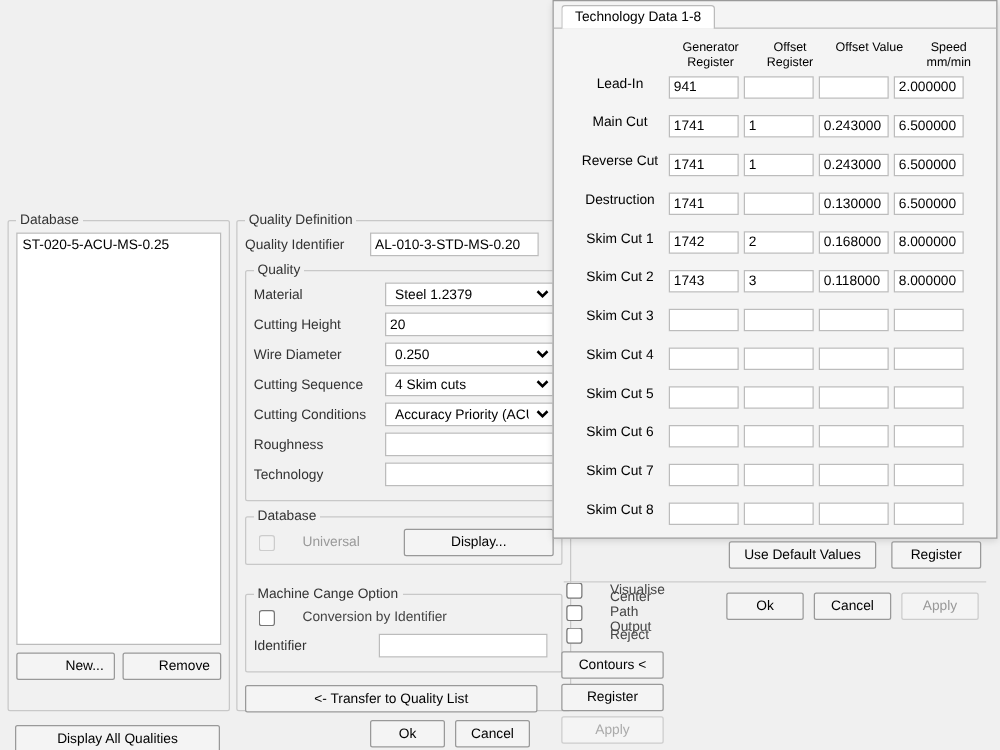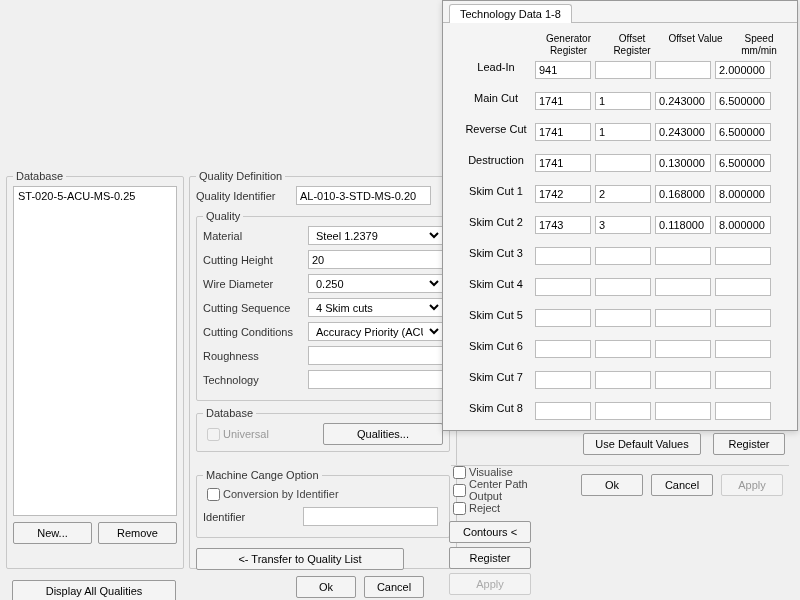--- a/index.html
+++ b/index.html
@@ -3,45 +3,45 @@
 <meta charset="utf-8">
 <style>
   * { box-sizing: border-box; font-family: "Segoe UI", Tahoma, sans-serif; font-size: 11px; }
   body { margin:0; background:#f0f0f0; width:800px; height:600px; position:relative; }
   fieldset { border:1px solid #c8c8c8; border-radius:2px; margin:0; padding:4px 6px 6px 6px; background:#f1f1f1; }
   legend { padding:0 3px; color:#333; }
   input[type=text], select { border:1px solid #bcbcbc; background:#fff; height:19px; padding:1px 3px; font-size:11px; }
   select { appearance:auto; }
   button { border:1px solid #999; background:#f4f4f4; height:22px; padding:0 8px; cursor:pointer; font-size:11px; border-radius:2px; }
   button.disabled { color:#999; border-color:#ccc; background:#f4f4f4; cursor:default; }
-  label.chk { display:flex; align-items:center; gap:0; height:18px; color:#444; }
+  label.chk { display:flex; align-items:center; gap:19px; height:18px; color:#444; }
   label.chk.disabled { color:#999; }
   .row { display:flex; align-items:center; margin-bottom:5px; }
   .lbl { width:100px; color:#333; }
   .lbl2 { width:105px; color:#333; }
 
   
   #qualities-box { position:absolute; left:6px; top:170px; width:178px; height:399px; }
   #qualities-list { background:#fff; border:1px solid #bbb; width:100%; height:330px; overflow:auto; padding:2px; }
   .list-item { padding:1px 2px; white-space:nowrap; }
   #qualities-btns { display:flex; gap:6px; margin-top:6px; }
-  #qualities-btns button { flex:1; }
+  #qualities-btns button { flex:1;text-align:right; }
   #display-all { width:164px; margin-top:8px; }
   #display-all-wrap { position:absolute; left:12px; top:572px; }
 
   
   #qdef { position:absolute; left:189px; top:170px; width:244px; height:399px; }
   #qdef .row input[type=text], #qdef .row select { width:135px; }
   #qfs2 { margin-top:4px; }
   #qfs2 .row .lbl2 { width:105px; }
   #db-fs { margin-top:6px; display:flex; align-items:center; justify-content:space-between; }
   #db-fs button { width:120px; }
   #mco-fs { margin-top:17px; }
   #mco-fs .row input { width:135px; }
-  #transfer-btn { width:208px; margin-top:10px; }
+  #transfer-btn { width:234px; margin-top:10px; }
 
   
   #okcancel-main { position:absolute; left:296px; top:576px; display:flex; gap:8px; }
   #okcancel-main button { width:60px; }
 
   
   #checks { position:absolute; left:449px; top:463px; }
   #checks button { width:82px; margin-top:4px; }
   #apply-small.disabled { color:#aaa; }
 
@@ -117,21 +117,21 @@
         <span class="lbl2">Technology</span>
       <input type="text" value="" style="">
       </div>
   </fieldset>
   <fieldset id="db-fs">
     <legend>Database</legend>
     <label class="chk disabled">
         <input type="checkbox" disabled="" style="">
         <span>Universal</span>
       </label>
-    <button>Qualities...</button>
+    <button>Display...</button>
   </fieldset>
   <fieldset id="mco-fs">
     <legend>Machine Cange Option</legend>
     <label class="chk">
         <input type="checkbox" style="">
         <span>Conversion by Identifier</span>
       </label>
     <div class="row" style="margin-top:4px;">
         <span class="lbl">Identifier</span>
       <input type="text" value="" style="">

